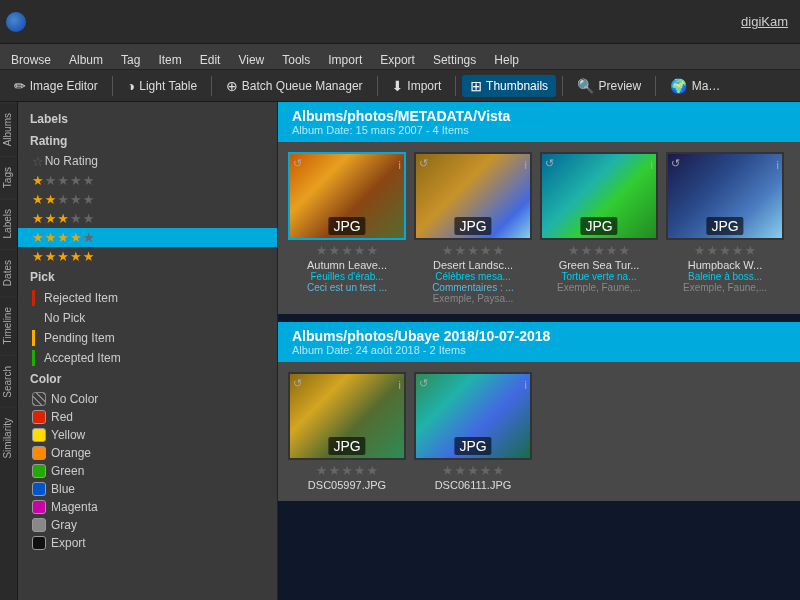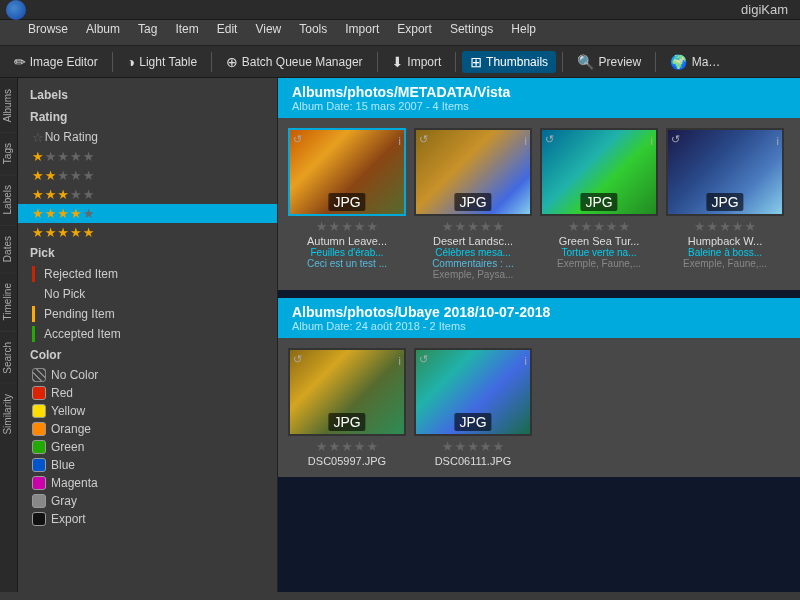--- a/index.html
+++ b/index.html
@@ -9,44 +9,45 @@
       background: #3a3a3a;
       color: #e0e0e0;
       width: 800px;
       height: 600px;
       overflow: hidden;
     }
 
     
     #titlebar {
       background: #2b2b2b;
-      height: 20px;
+      height: 44px;
       display: flex;
       align-items: center;
       justify-content: flex-end;
       padding-right: 12px;
       color: #ccc;
       font-size: 13px;
       border-bottom: 1px solid #1a1a1a;
+      text-decoration: underline;
     }
     #titlebar .app-icon {
       width: 20px; height: 20px;
       background: radial-gradient(circle at 40% 40%, #4488cc, #1144aa);
       border-radius: 50%;
       margin-right: auto;
       margin-left: 6px;
     }
 
     
     #menubar {
       background: #3c3c3c;
       height: 26px;
       display: flex;
-      align-items: flex-start;
-      padding: 0 20px;
+      align-items: flex-end;
+      padding: 0 3px;
       border-bottom: 1px solid #222;
       gap: 2px;
     }
     .menu-item {
       padding: 2px 8px;
       color: #ddd;
       cursor: pointer;
       border-radius: 3px;
       font-size: 12px;
     }

